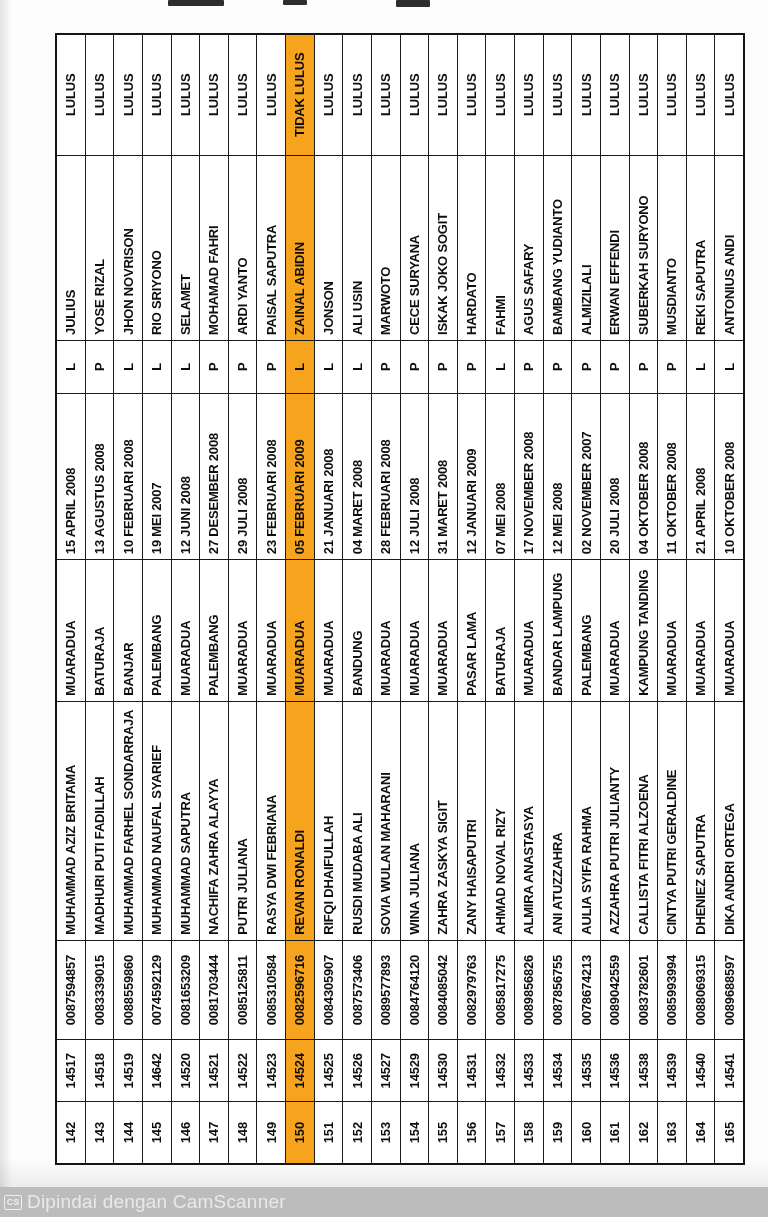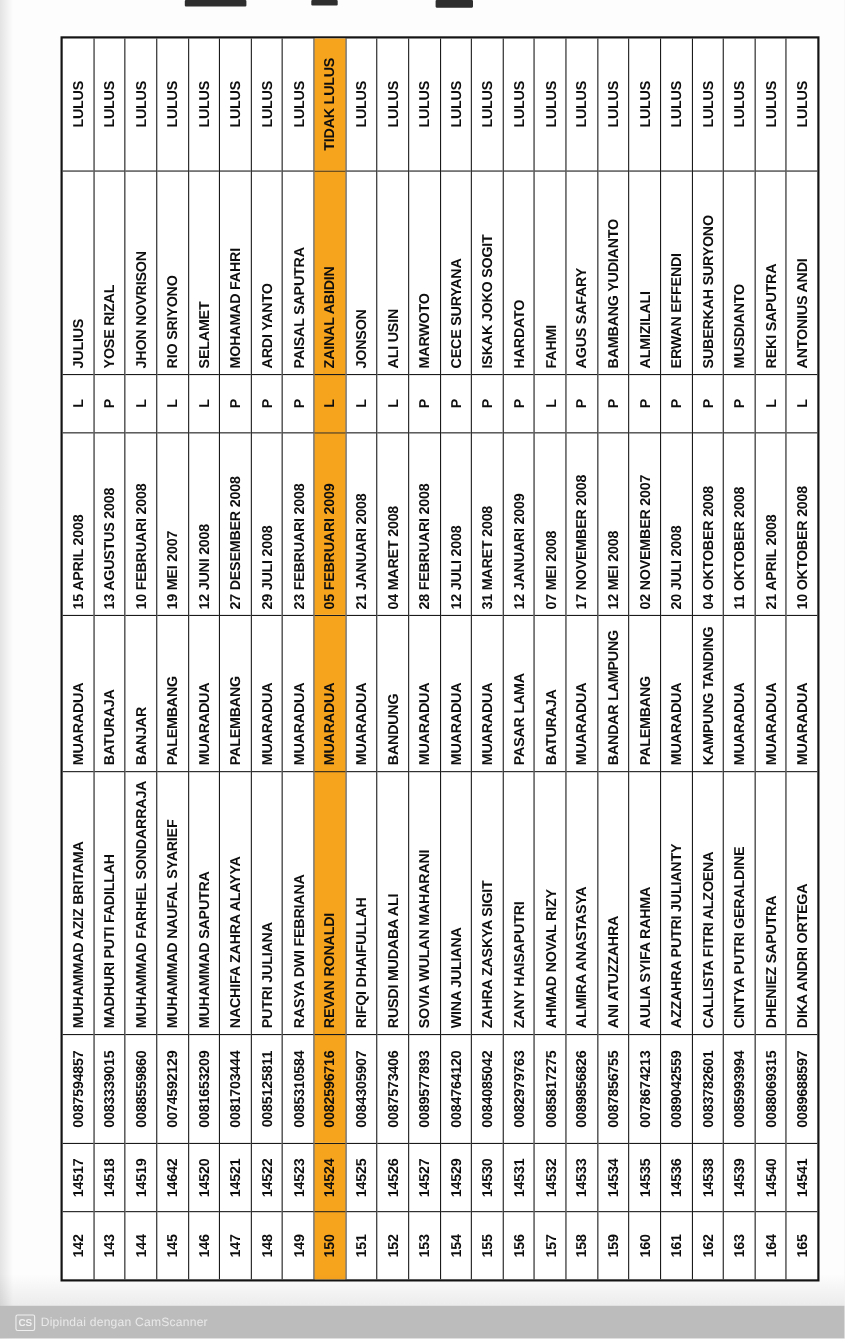--- a/index.html
+++ b/index.html
@@ -68,31 +68,31 @@
   .col-birthdate{width:167px;padding-left:5px;}
   .col-gender{width:53px;justify-content:center;}
   .col-guardian{width:186px;padding-left:5px;}
   .col-status{width:120px;justify-content:center;}
 
   
   .footer{
     position:absolute;left:0;top:1187px;width:768px;height:30px;
     background:#bcbcbc;
     display:flex;align-items:center;
-    padding-left:14px;box-sizing:border-box;
+    padding-left:4px;box-sizing:border-box;
   }
   .cs-badge{
     display:inline-flex;align-items:center;justify-content:center;
     border:1.6px solid #efefef;border-radius:2px;
     color:#efefef;font-size:9px;font-weight:bold;
     width:16px;height:13px;margin-right:5px;
     letter-spacing:0;
   }
   .footer-text{
-    color:#e9e9e9;font-size:11px;letter-spacing:.2px;
+    color:#e9e9e9;font-size:19px;letter-spacing:.2px;
   }
 </style>
 </head>
 <body>
 
 <div class="page">
 
   <div class="artifact a1"></div>
   <div class="artifact a2"></div>
   <div class="artifact a3"></div>

